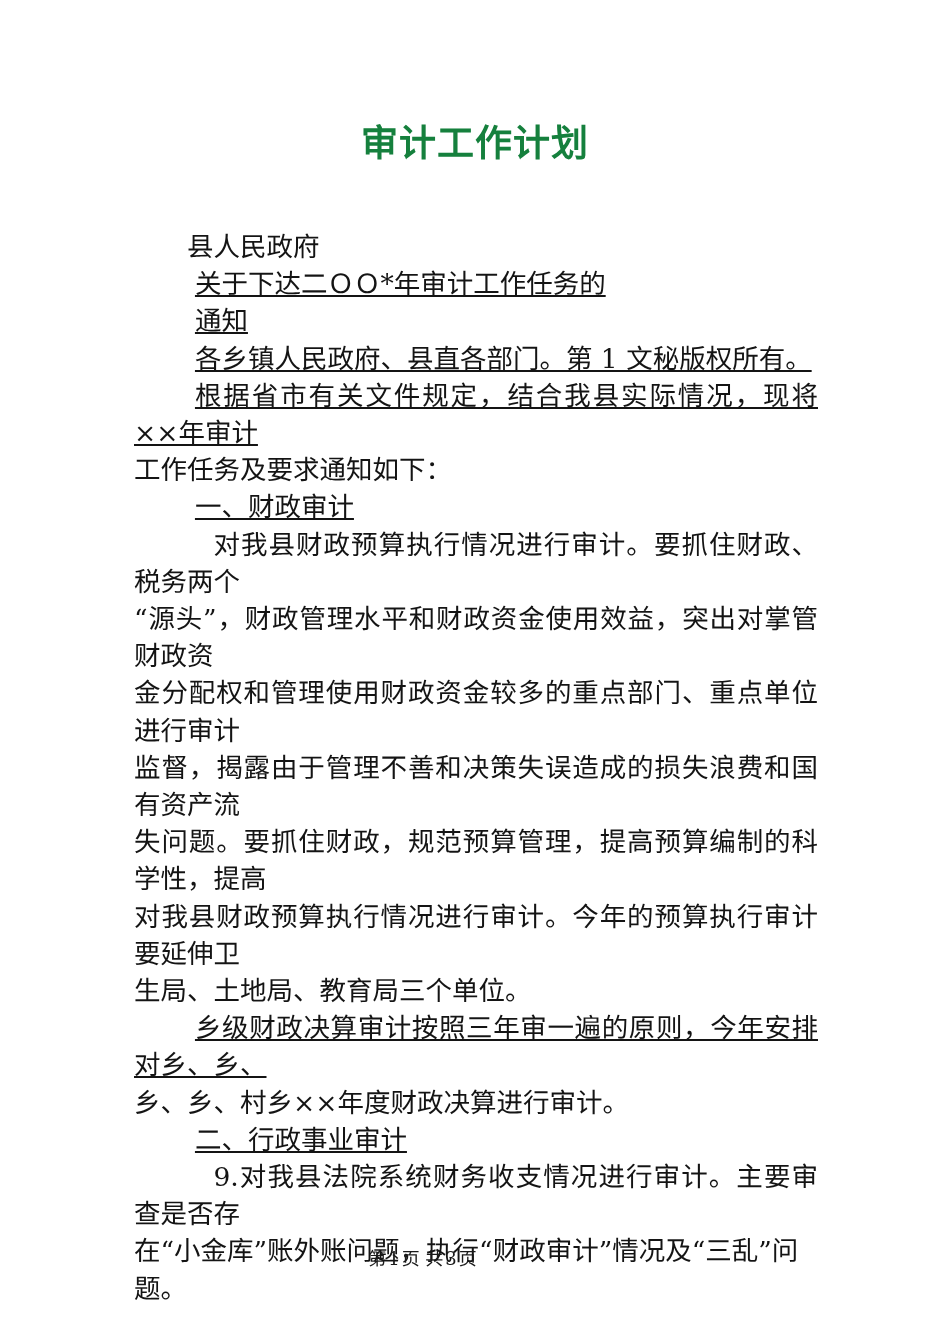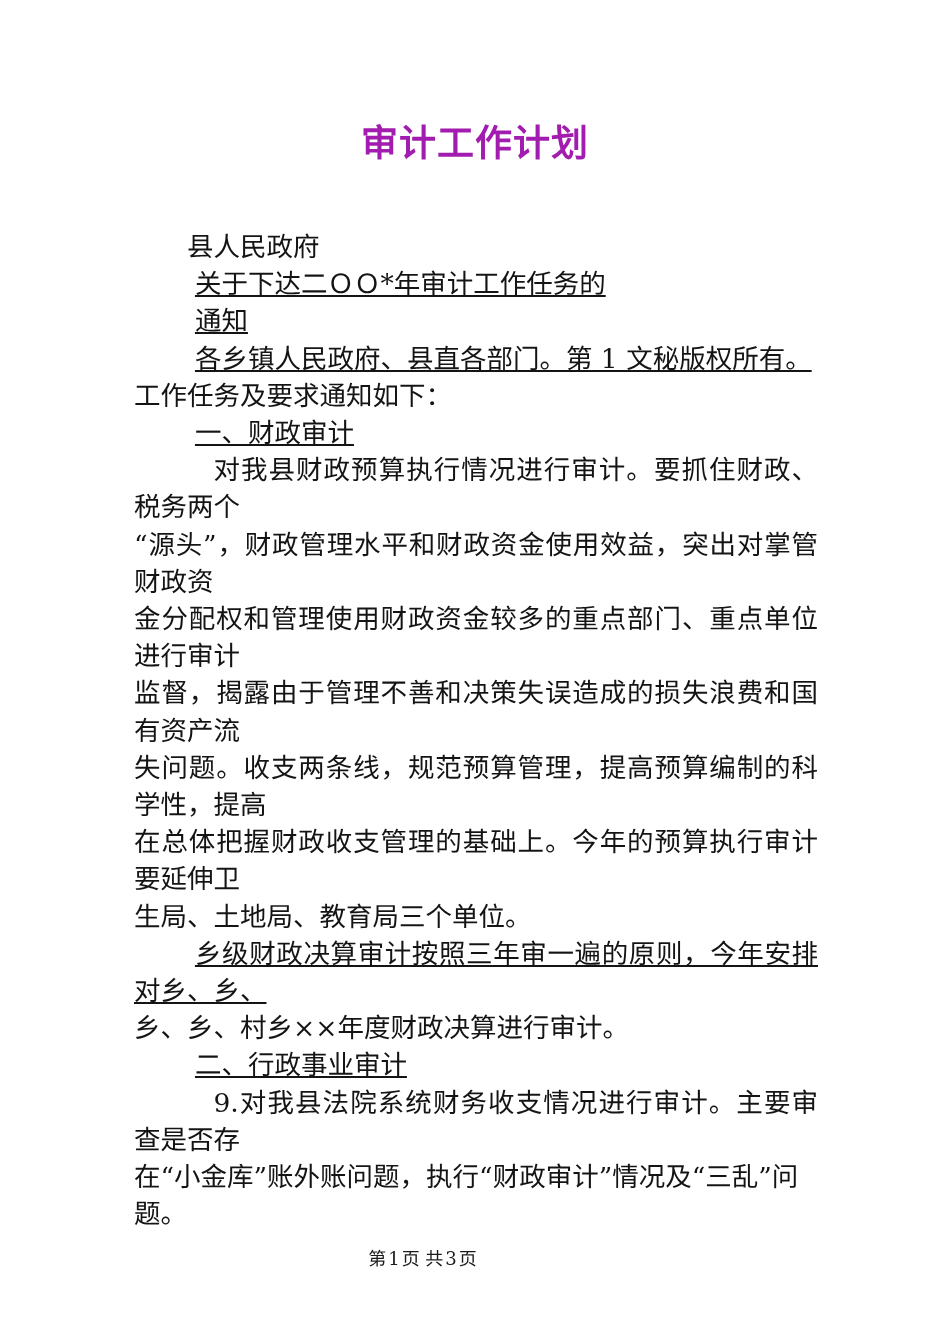--- a/index.html
+++ b/index.html
@@ -29,21 +29,21 @@
     position: absolute;
     top: 118px;
     left: 0;
     width: 950px;
     text-align: center;
     font-family: "DejaVu Sans", "Liberation Sans", sans-serif;
     font-weight: bold;
     font-size: 37px;
     line-height: 52px;
     letter-spacing: 1px;
-    color: #a21caf;
+    color: #15803d;
     white-space: nowrap;
   }
 
   
   .doc-body {
     position: absolute;
     top: 228px;
     left: 134px;
     width: 684px;
     font-size: 26.5px;
@@ -95,28 +95,29 @@
 
   <div class="doc-title">审计工作计划</div>
 
   <div class="doc-body">
 
     <p class="ln i2">县人民政府</p>
     <p class="ln i25">关于下达二ＯＯ*年审计工作任务的</p>
     <p class="ln i25">通知</p>
     <p class="ln i25">各乡镇人民政府、县直各部门。第 1 文秘版权所有。</p>
 
+    <p class="i25">根据省市有关文件规定，结合我县实际情况，现将××年审计</p>
     <p class="cont">工作任务及要求通知如下：</p>
     <p class="i25">一、财政审计</p>
     <p class="i3">对我县财政预算执行情况进行审计。要抓住财政、税务两个</p>
     <p class="cont">“源头”，财政管理水平和财政资金使用效益，突出对掌管财政资</p>
     <p class="cont">金分配权和管理使用财政资金较多的重点部门、重点单位进行审计</p>
     <p class="cont">监督，揭露由于管理不善和决策失误造成的损失浪费和国有资产流</p>
-    <p class="cont">失问题。收支两条线，规范预算管理，提高预算编制的科学性，提高</p>
-    <p class="cont">在总体把握财政收支管理的基础上。今年的预算执行审计要延伸卫</p>
+    <p class="cont">失问题。要抓住财政，规范预算管理，提高预算编制的科学性，提高</p>
+    <p class="cont">对我县财政预算执行情况进行审计。今年的预算执行审计要延伸卫</p>
     <p class="ln cont">生局、土地局、教育局三个单位。</p>
     <p class="i25">乡级财政决算审计按照三年审一遍的原则，今年安排对乡、乡、</p>
     <p class="ln cont">乡、乡、村乡××年度财政决算进行审计。</p>
     <p class="ln i25">二、行政事业审计</p>
     <p class="i3">9.对我县法院系统财务收支情况进行审计。主要审查是否存</p>
     <p class="cont">在“小金库”账外账问题，执行“财政审计”情况及“三乱”问</p>
     <p class="ln cont">题。</p>
 
   </div>
 

